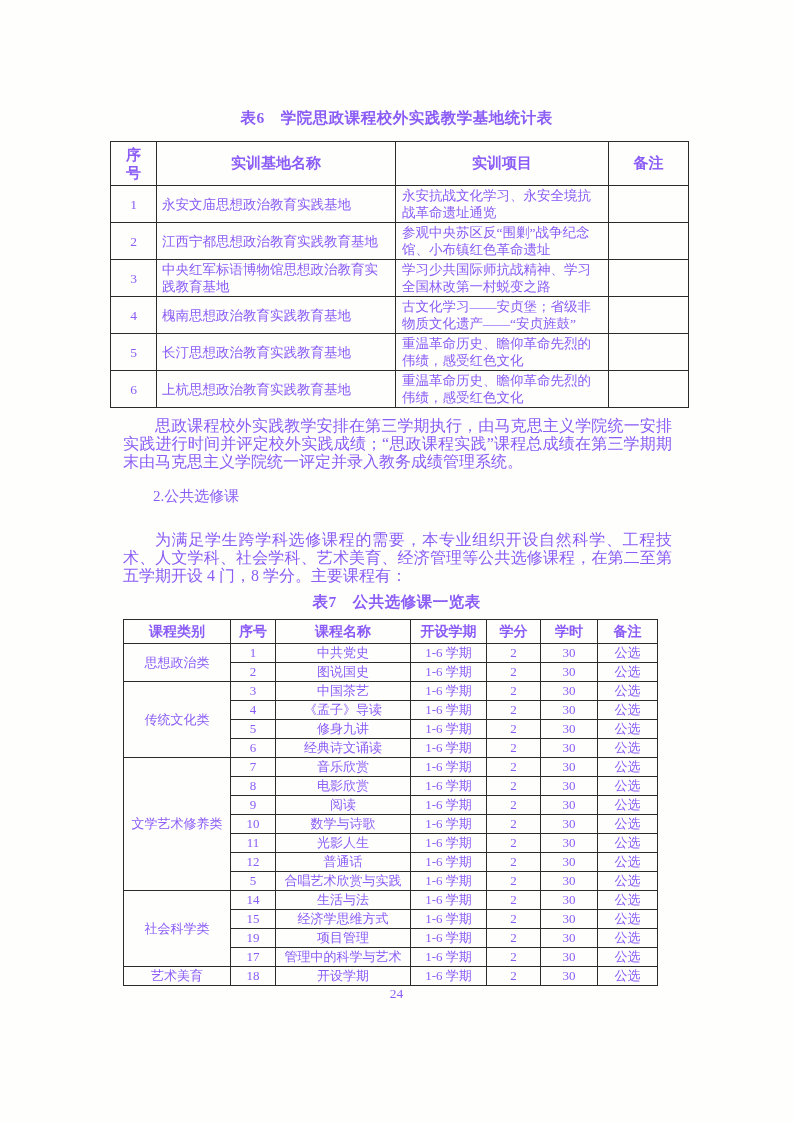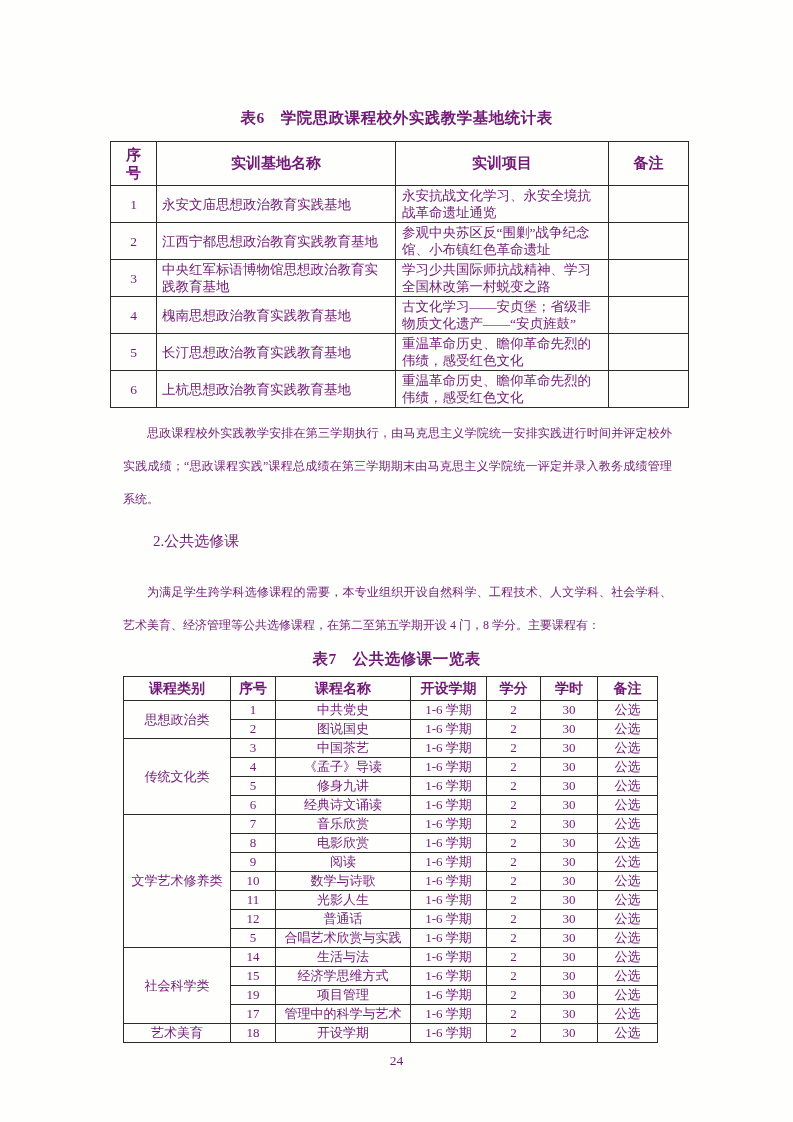--- a/index.html
+++ b/index.html
@@ -1,20 +1,20 @@
 <!DOCTYPE html>
 <html><head>
 <meta charset="utf-8">
 <style>
   html,body { margin:0; padding:0; background:#ffffff; }
   .page {
     position:relative;
     width:793px; height:1122px;
     background:#fefefd;
-    color:#701a75;
+    color:#8b5cf6;
     font-family:"Liberation Serif","DejaVu Serif",serif;
     box-sizing:border-box;
     padding-top:107px;
     overflow:hidden;
   }
   .tbl-title {
     text-align:center;
     font-weight:bold;
     font-size:15.5px;
     line-height:22px;
@@ -35,22 +35,22 @@
   .t6 tr.hdr { height:44px; }
   .t6 tr.row { height:35px; }
   .t6 th.c-no { padding:0 13px; word-break:break-all; line-height:18px; }
   .t6 td.c-no { text-align:center; }
   .t6 td.c-base { text-align:left; }
   .t6 td.c-proj { text-align:left; padding-left:6px; }
   
   .para {
     width:549px;
     margin:9px 0 0 123px;
-    font-size:12px;
-    line-height:33px;
+    font-size:16px;
+    line-height:18px;
     text-align:justify;
     text-indent:2em;
   }
   .section {
     margin:14px 0 0 123px;
     font-size:15px;
     line-height:22px;
     text-indent:2em;
   }
   .para2 { margin-top:24px; }
@@ -63,21 +63,20 @@
     line-height:18px;
     padding:0 2px;
     text-align:center;
     vertical-align:middle;
     overflow:hidden;
   }
   .t7 th { font-size:14px; font-weight:bold; }
   .t7 tr.hdr7 { height:24px; }
   .t7 tr.row7 { height:19px; }
   .pageno {
-    margin-top:10px;
     text-align:center;
     font-size:13.5px;
   }
 </style>
 </head>
 <body>
 
 <div class="page">
 
   <div class="tbl-title">表6　学院思政课程校外实践教学基地统计表</div>

